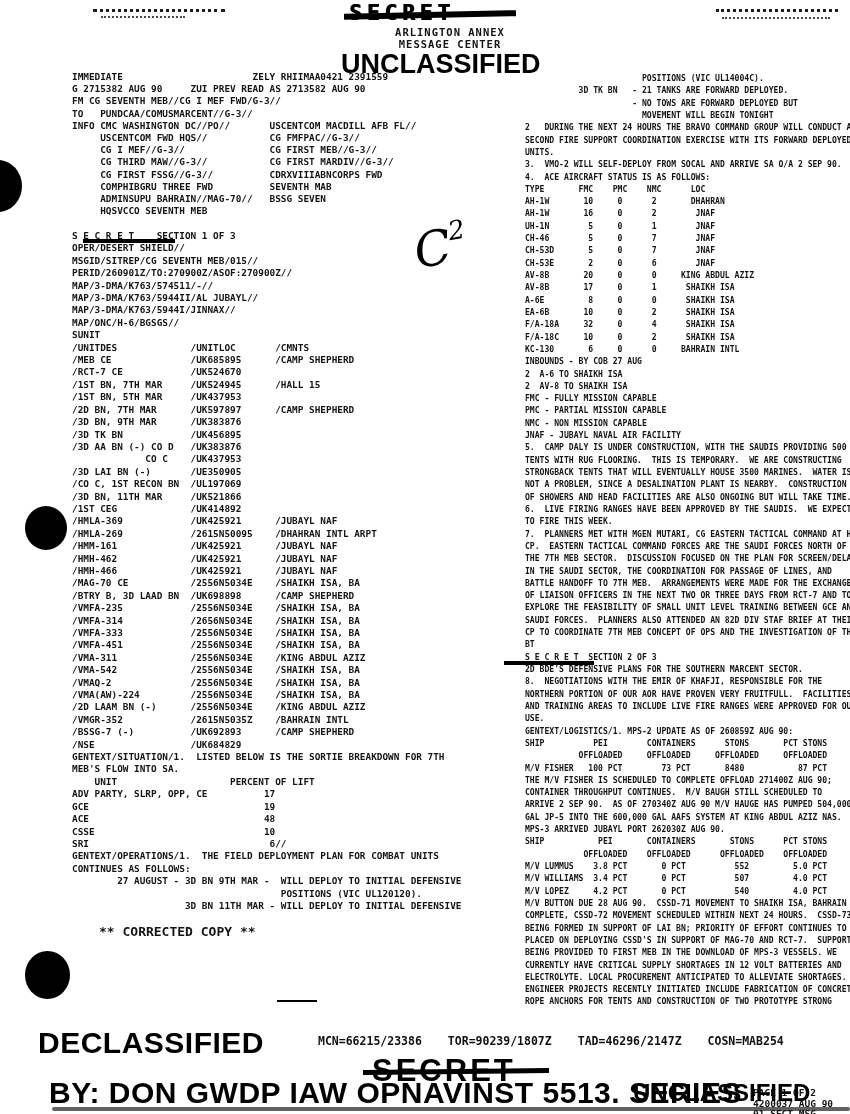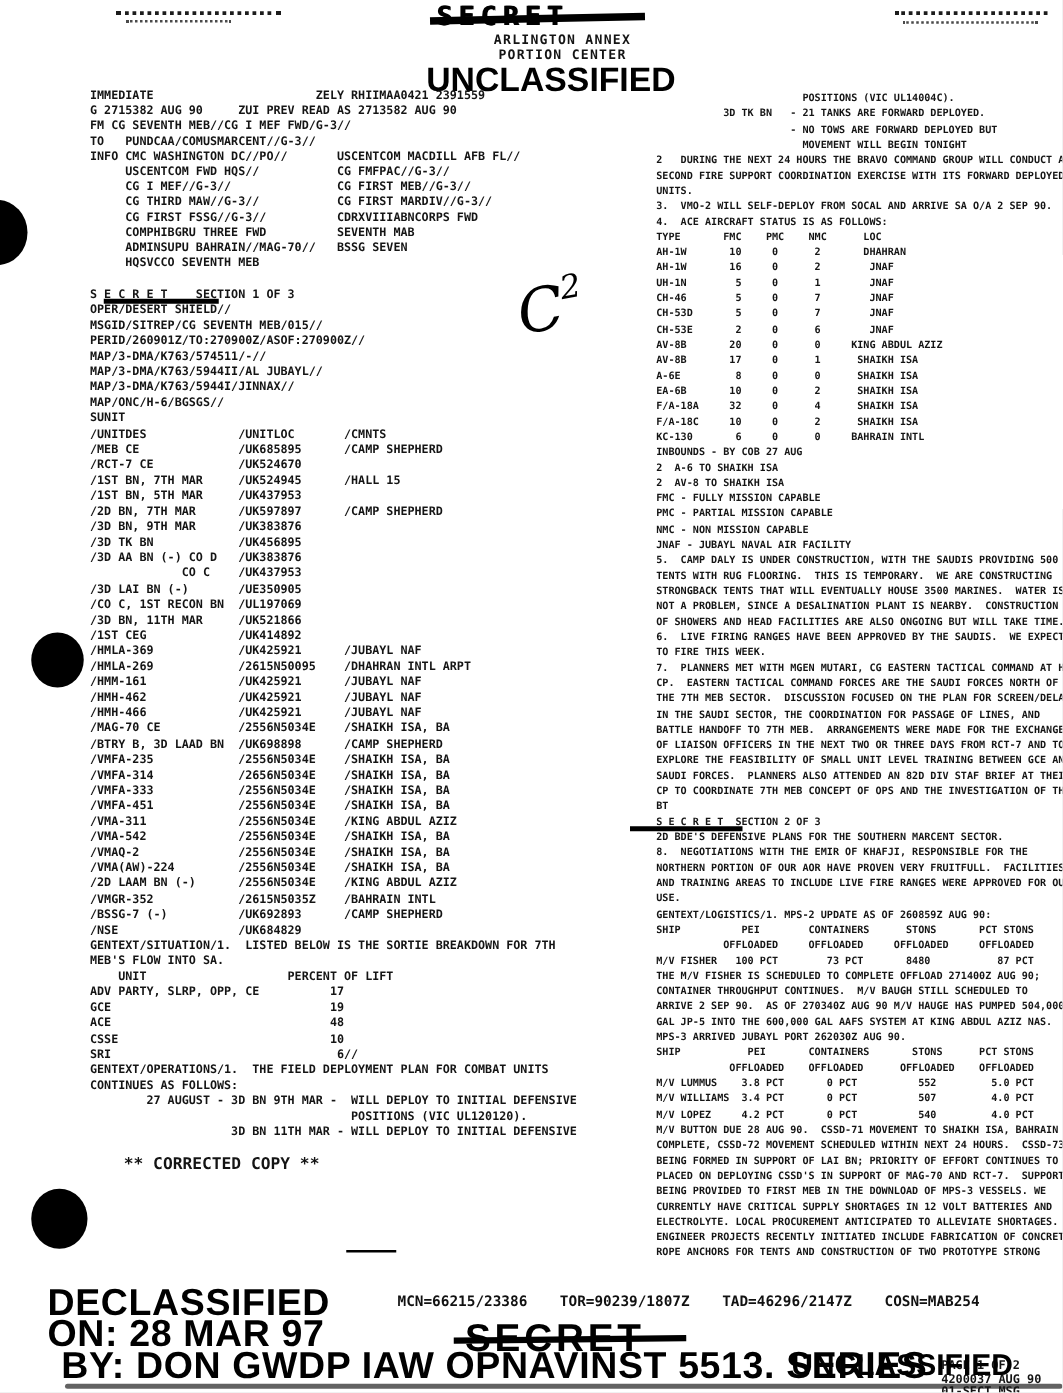--- a/index.html
+++ b/index.html
@@ -53,21 +53,21 @@
   <div class="dots dots2" style="left:722px;top:17px;width:108px;"></div>
   <div class="bottom-smudge"></div>
 
   <div class="hole" style="left:-26px;top:160px;width:48px;height:52px;"></div>
   <div class="hole" style="left:25px;top:506px;width:42px;height:44px;"></div>
   <div class="hole" style="left:25px;top:951px;width:45px;height:48px;"></div>
 
   <div class="stamp secret-top">SECRET</div>
   <div class="strikebar" style="left:344px;top:12px;width:172px;height:6px;transform:rotate(-1.2deg);"></div>
   <div class="annex" style="top:26px;">ARLINGTON ANNEX</div>
-  <div class="annex" style="top:38px;">PORTION  CENTER</div>
+  <div class="annex" style="top:38px;">MESSAGE  CENTER</div>
   <div class="unclass-top">UNCLASSIFIED</div>
 
   <div class="handwriting"><span class="c">C</span><span class="sup">2</span></div>
 
   <pre class="typew-left hdr">IMMEDIATE                       ZELY RHIIMAA0421 2391559
 G 2715382 AUG 90     ZUI PREV READ AS 2713582 AUG 90
 FM CG SEVENTH MEB//CG I MEF FWD/G-3//
 TO   PUNDCAA/COMUSMARCENT//G-3//
 INFO CMC WASHINGTON DC//PO//       USCENTCOM MACDILL AFB FL//
      USCENTCOM FWD HQS//           CG FMFPAC//G-3//
@@ -214,21 +214,20 @@
 ROPE ANCHORS FOR TENTS AND CONSTRUCTION OF TWO PROTOTYPE STRONG</pre>
   <div class="strikebar" style="left:504px;top:661px;width:90px;height:4px;"></div>
 
   <div class="declass-big" style="top:1026px;">DECLASSIFIED</div>
   <div class="mcn-row">
     <span>MCN=66215/23386</span>
     <span>TOR=90239/1807Z</span>
     <span>TAD=46296/2147Z</span>
     <span>COSN=MAB254</span>
   </div>
-  <div class="declass-big" style="top:1051px;">ON: 28 MAR 97</div>
   <div class="stamp secret-bottom">SECRET</div>
   <div class="strikebar" style="left:363px;top:1069px;width:186px;height:5px;transform:rotate(-0.6deg);"></div>
   <div class="page-block">
     <div>PAGE 1  OF  2</div>
     <div>4200037 AUG 90</div>
     <div>01-SECT MSG</div>
   </div>
   <div class="declass-big" style="top:1076px;margin-left:11px;">BY: DON GWDP IAW OPNAVINST 5513. SERIES</div>
   <div class="unclass-bottom">UNCLASSIFIED</div>
 

